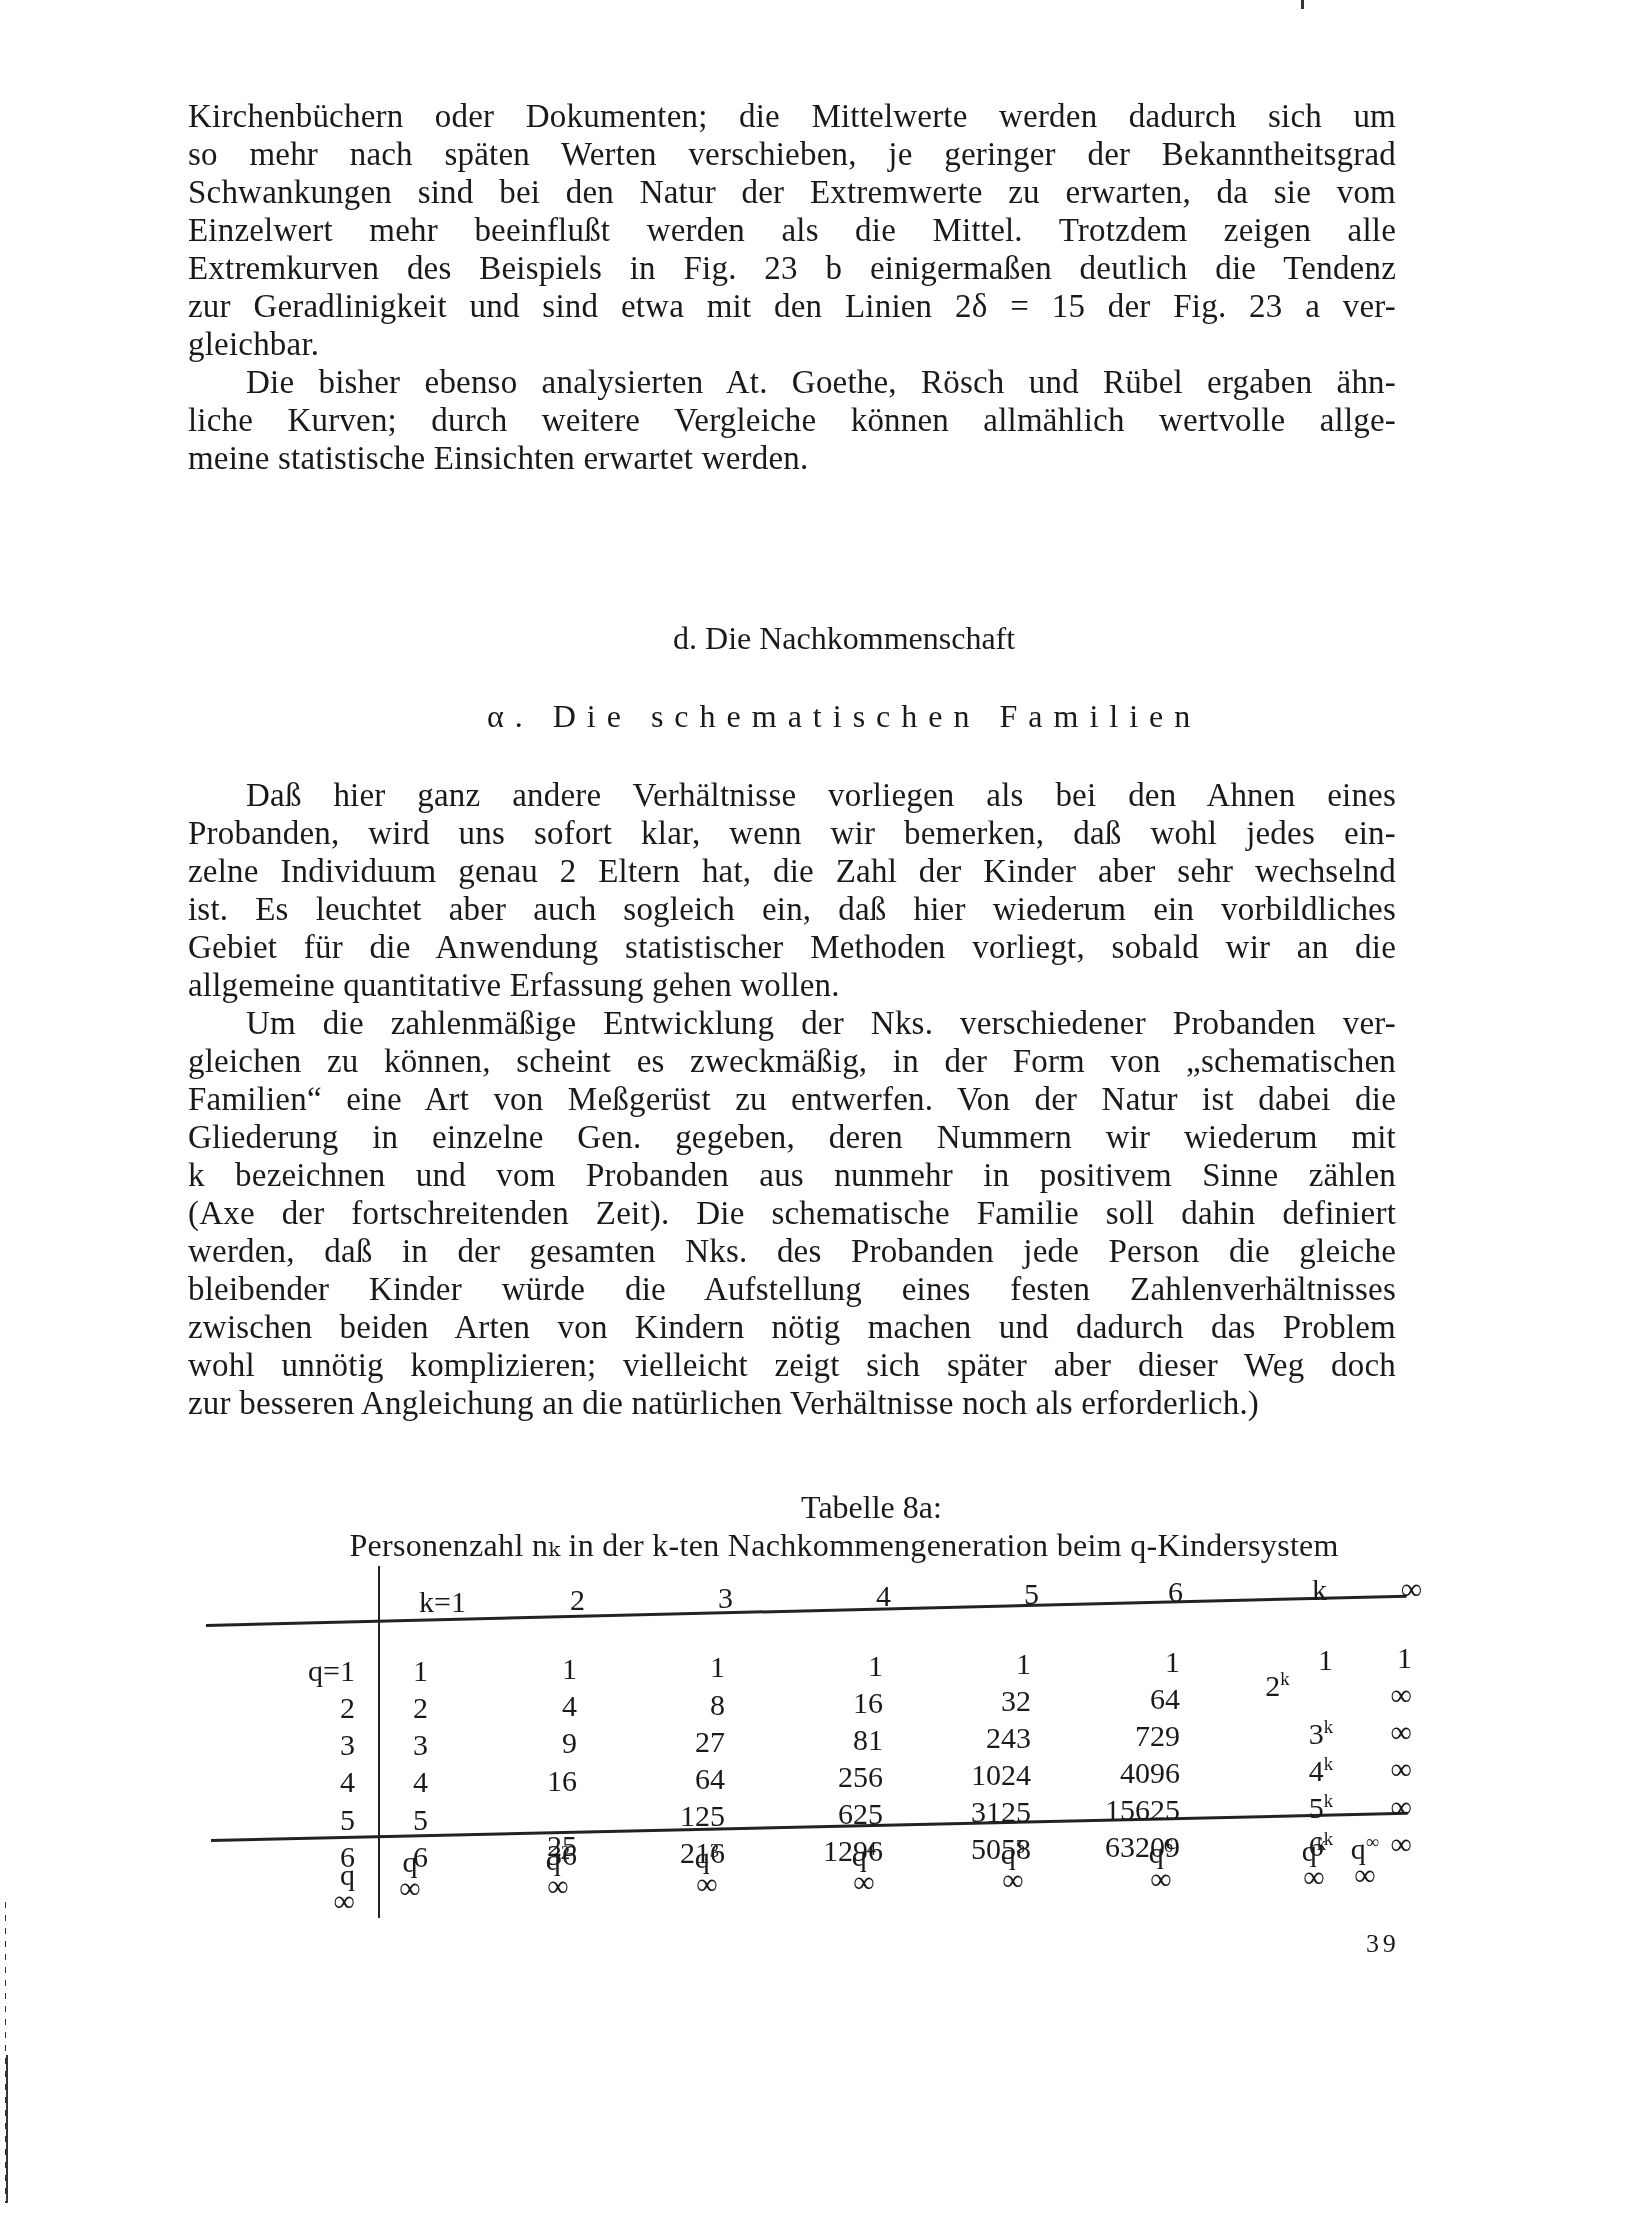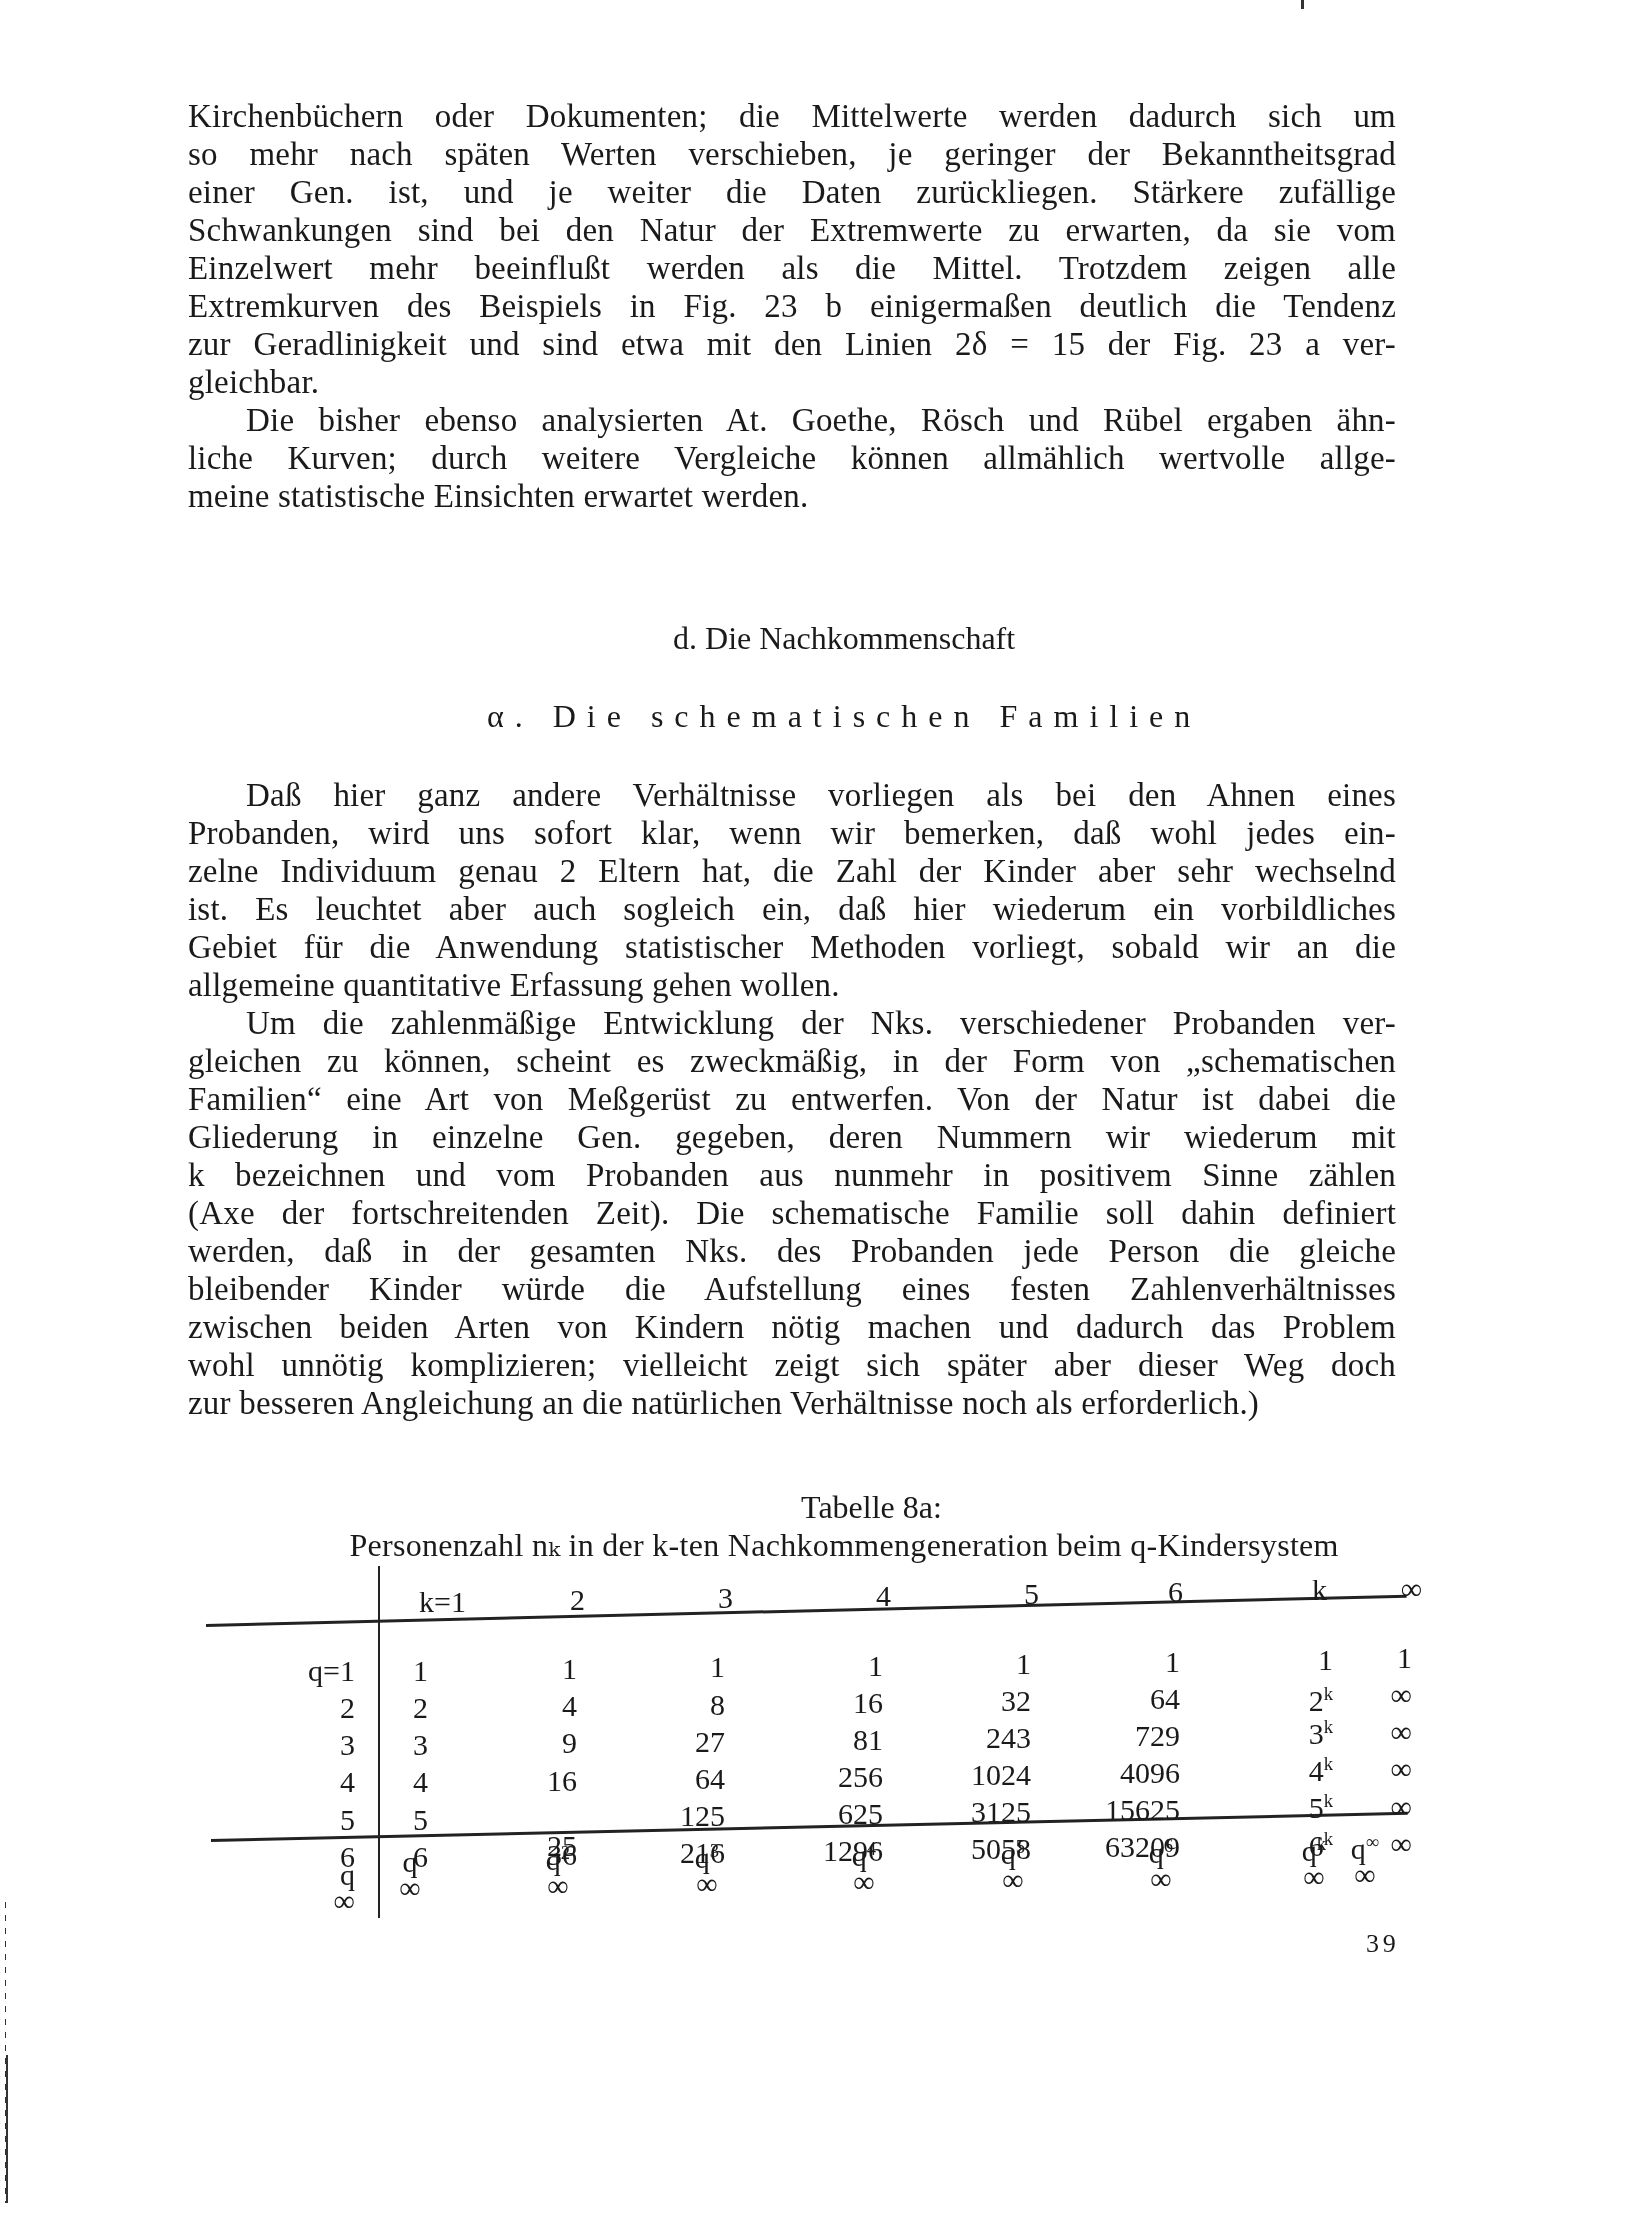--- a/index.html
+++ b/index.html
@@ -45,21 +45,20 @@
 </head>
 <body>
 
 <div class="page">
 
   <div class="tick-top"></div>
 
   <div class="text-block" id="block1">
       <span class="line">Kirchenbüchern oder Dokumenten; die Mittelwerte werden dadurch sich um</span>
       <span class="line">so mehr nach späten Werten verschieben, je geringer der Bekanntheitsgrad</span>
-      <span class="line">einer Gen. ist, und je weiter die Daten zurückliegen. Stärkere zufällige</span>
       <span class="line">Schwankungen sind bei den Natur der Extremwerte zu erwarten, da sie vom</span>
       <span class="line">Einzelwert mehr beeinflußt werden als die Mittel. Trotzdem zeigen alle</span>
       <span class="line">Extremkurven des Beispiels in Fig. 23 b einigermaßen deutlich die Tendenz</span>
       <span class="line">zur Geradlinigkeit und sind etwa mit den Linien 2δ = 15 der Fig. 23 a ver-</span>
       <span class="line last">gleichbar.</span>
       <span class="line indent">Die bisher ebenso analysierten At. Goethe, Rösch und Rübel ergaben ähn-</span>
       <span class="line">liche Kurven; durch weitere Vergleiche können allmählich wertvolle allge-</span>
       <span class="line last">meine statistische Einsichten erwartet werden.</span>
     </div>
 
@@ -114,21 +113,21 @@
       <div class="cell" style="left: 714px; top: 81px;">1</div>
       <div class="cell" style="left: 863px; top: 79px;">1</div>
       <div class="cell" style="left: 1016px; top: 77px;">1</div>
       <div class="cell" style="left: 1095px; top: 75px;">1</div>
       <div class="cell" style="left: 111px; top: 125px;">2</div>
       <div class="cell" style="left: 260px; top: 123px;">4</div>
       <div class="cell" style="left: 408px; top: 122px;">8</div>
       <div class="cell" style="left: 566px; top: 120px;">16</div>
       <div class="cell" style="left: 714px; top: 118px;">32</div>
       <div class="cell" style="left: 863px; top: 116px;">64</div>
-      <div class="cell" style="left: 1016px; top: 118px;">2<sup>k</sup></div>
+      <div class="cell" style="left: 1016px; top: 103px; text-align: center;">2<sup>k</sup></div>
       <div class="cell" style="left: 1095px; top: 112px;">∞</div>
       <div class="cell" style="left: 111px; top: 162px;">3</div>
       <div class="cell" style="left: 260px; top: 160px;">9</div>
       <div class="cell" style="left: 408px; top: 159px;">27</div>
       <div class="cell" style="left: 566px; top: 157px;">81</div>
       <div class="cell" style="left: 714px; top: 155px;">243</div>
       <div class="cell" style="left: 863px; top: 153px;">729</div>
       <div class="cell" style="left: 1016px; top: 151px;">3<sup>k</sup></div>
       <div class="cell" style="left: 1095px; top: 149px;">∞</div>
       <div class="cell" style="left: 111px; top: 199px;">4</div>

